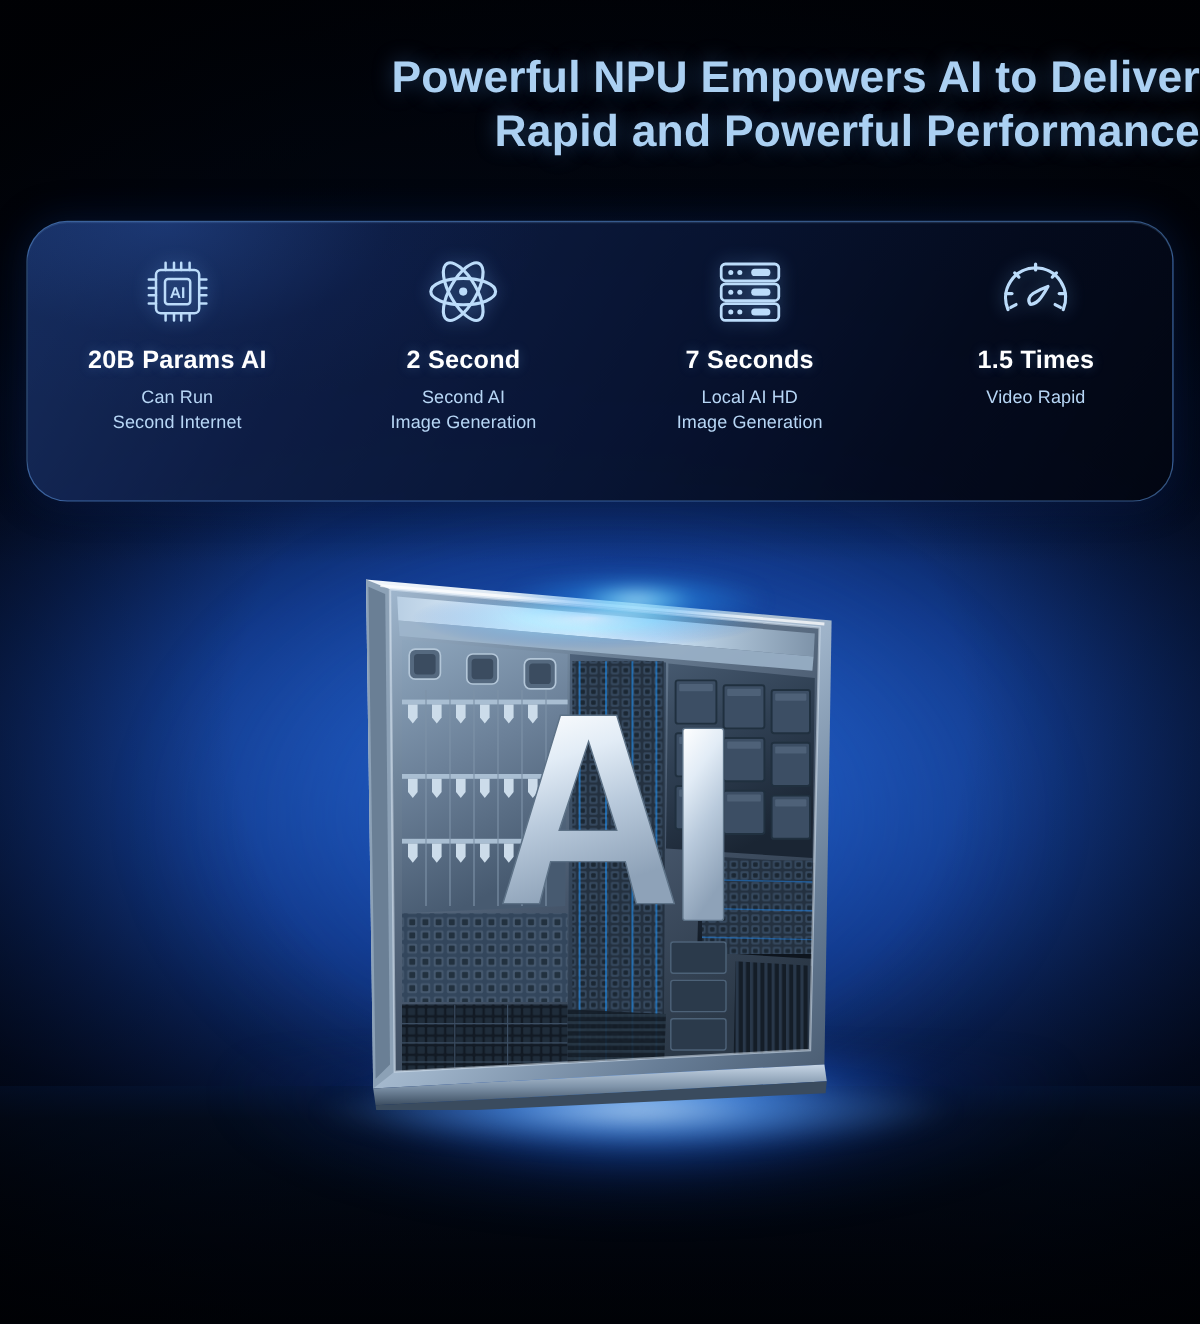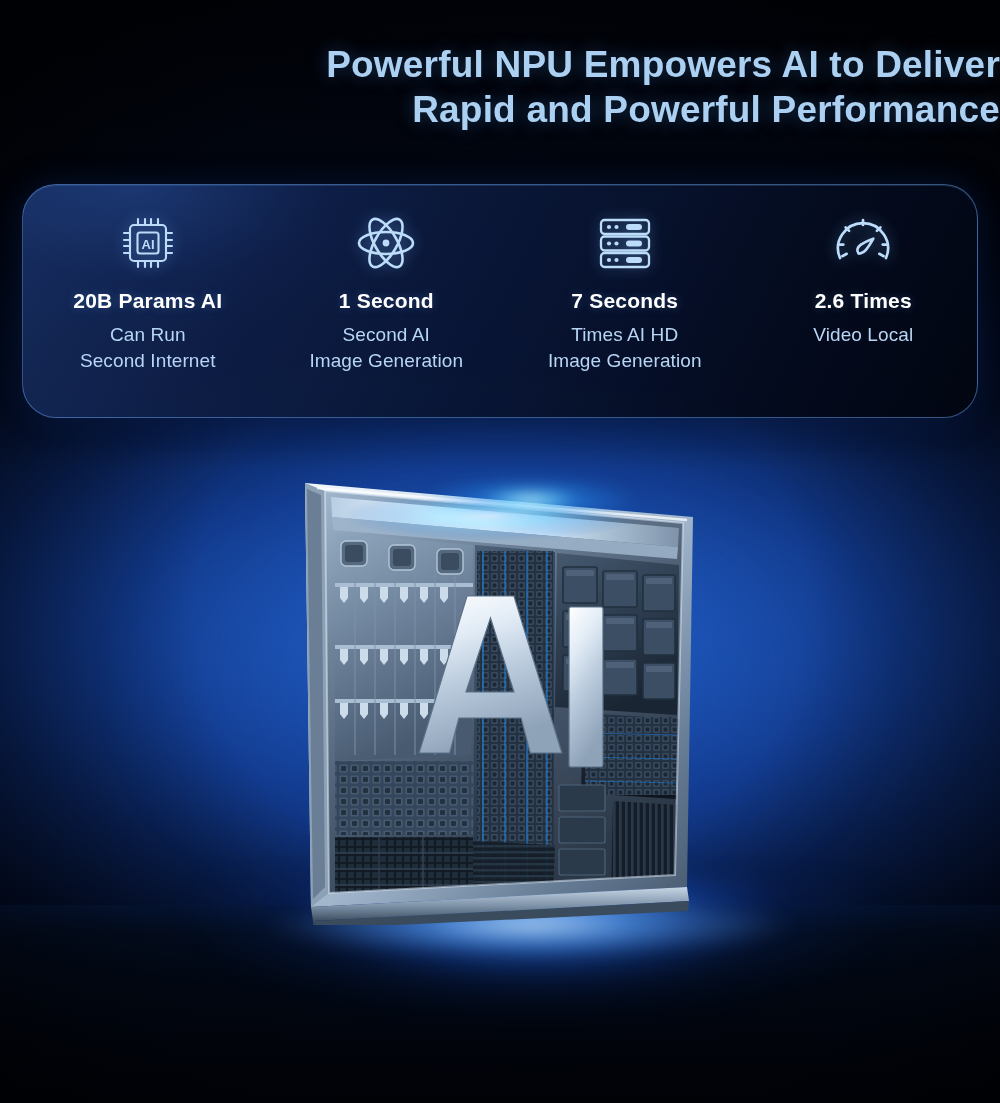--- a/index.html
+++ b/index.html
@@ -97,21 +97,21 @@
     margin-bottom:10px;
   }
   .feat-icon svg{ display:block; filter:drop-shadow(0 0 7px rgba(120,185,255,.45)); }
   .feat-value{
     font-size:21px; font-weight:bold; color:#ffffff;
     letter-spacing:.2px; margin-bottom:9px;
     text-shadow:0 0 10px rgba(120,180,255,.28);
     text-align:center;
   }
   .feat-desc{
-    font-size:19px; color:#b7d6f5; line-height:1.38; text-align:center;
+    font-size:15px; color:#b7d6f5; line-height:1.38; text-align:center;
     letter-spacing:.1px;
   }
 
   
   .chip-wrap{
     position:absolute; left:283px; top:455px; width:440px; height:470px;
     z-index:4;
   }
   .chip-wrap svg{ display:block; width:440px; height:470px; }
 
@@ -162,21 +162,21 @@
 
     <div class="feat">
       <div class="feat-icon">
         <svg width="66" height="64" viewBox="0 0 66 64" fill="none" stroke="#bcdcfa" stroke-width="2.6" stroke-linecap="round">
           <ellipse cx="33" cy="32" rx="27" ry="11"></ellipse>
           <ellipse cx="33" cy="32" rx="27" ry="11" transform="rotate(60 33 32)"></ellipse>
           <ellipse cx="33" cy="32" rx="27" ry="11" transform="rotate(120 33 32)"></ellipse>
           <circle cx="33" cy="32" r="3.4" fill="#bcdcfa" stroke="none"></circle>
         </svg>
       </div>
-      <div class="feat-value">1 Second</div>
+      <div class="feat-value">2 Second</div>
       <div class="feat-desc">
         <span>Second AI</span><br>
         <span>Image Generation</span>
       </div>
     </div>
 
     <div class="feat">
       <div class="feat-icon">
         <svg width="62" height="64" viewBox="0 0 62 64" fill="none" stroke="#bcdcfa" stroke-width="2.3" stroke-linejoin="round">
           <rect x="7" y="9" width="48" height="14" rx="3.5"></rect>
@@ -188,42 +188,42 @@
           <circle cx="22.5" cy="32.5" r="2.1" fill="#bcdcfa" stroke="none"></circle>
           <circle cx="15" cy="49" r="2.1" fill="#bcdcfa" stroke="none"></circle>
           <circle cx="22.5" cy="49" r="2.1" fill="#bcdcfa" stroke="none"></circle>
           <rect x="32" y="13" width="16" height="6" rx="3" fill="#bcdcfa" stroke="none"></rect>
           <rect x="32" y="29.5" width="16" height="6" rx="3" fill="#bcdcfa" stroke="none"></rect>
           <rect x="32" y="46" width="16" height="6" rx="3" fill="#bcdcfa" stroke="none"></rect>
         </svg>
       </div>
       <div class="feat-value">7 Seconds</div>
       <div class="feat-desc">
-        <span>Times AI HD</span><br>
+        <span>Local AI HD</span><br>
         <span>Image Generation</span>
       </div>
     </div>
 
     <div class="feat">
       <div class="feat-icon">
         <svg width="66" height="64" viewBox="0 0 66 64" fill="none" stroke="#bcdcfa" stroke-width="2.7" stroke-linecap="round" stroke-linejoin="round">
           <path d="M10 47a25 25 0 1 1 46 0"></path>
           <path d="M33 9v5"></path>
           <path d="M15.6 16.4l3.5 3.5"></path>
           <path d="M50.4 16.4l-3.5 3.5"></path>
           <path d="M8.3 33.6h5"></path>
           <path d="M57.7 33.6h-5"></path>
           <path d="M12.3 45.2l4.4-2.4"></path>
           <path d="M53.7 45.2l-4.4-2.4"></path>
           <path d="M28.5 42.5c-2.2-2.8-1.2-6.4 2.4-8.9 3.1-2.1 8.6-4.6 12.4-5.9-2 3.6-5.2 8.7-7.6 11.4-2.8 3.1-6.4 3.6-7.2 3.4z"></path>
         </svg>
       </div>
-      <div class="feat-value">2.6 Times</div>
+      <div class="feat-value">1.5 Times</div>
       <div class="feat-desc">
-        <span>Video Local</span>
+        <span>Video Rapid</span>
       </div>
     </div>
 
   </div>
 
   <div class="chip-wrap">
     <svg viewBox="0 0 440 470" xmlns="http://www.w3.org/2000/svg">
       <defs>
         <linearGradient id="frameG" x1="0" y1="0" x2="1" y2="1">
           <stop offset="0%" stop-color="#f2f7fc"></stop>

